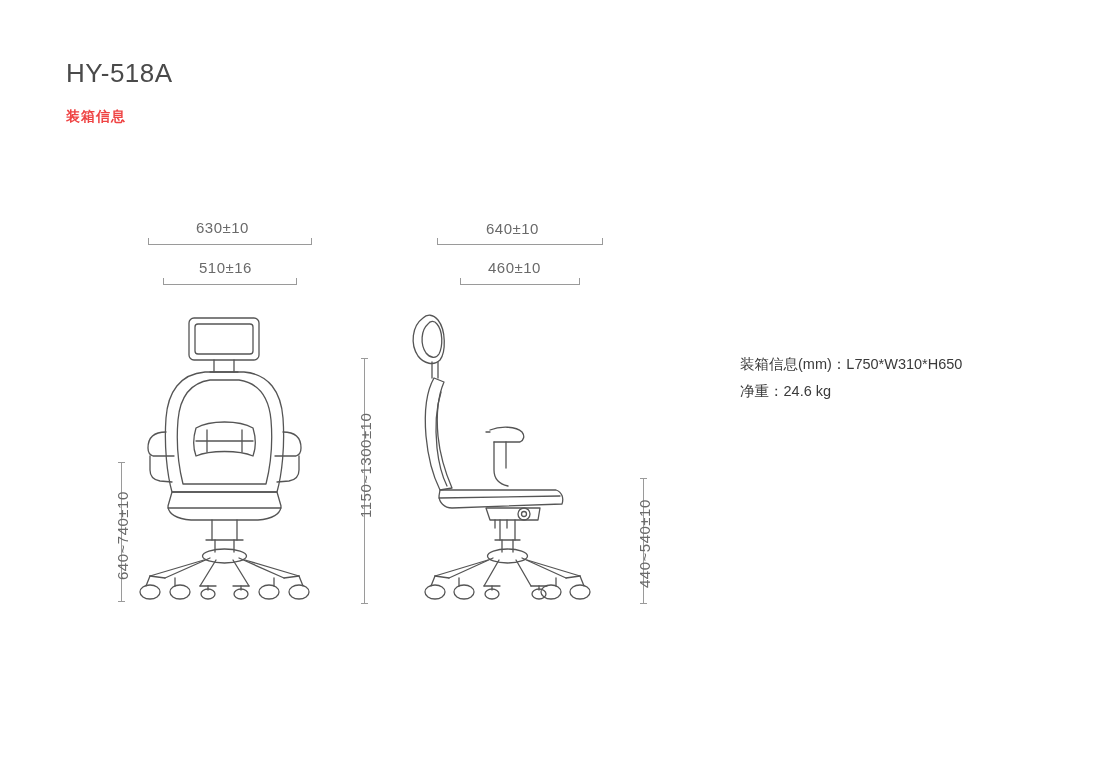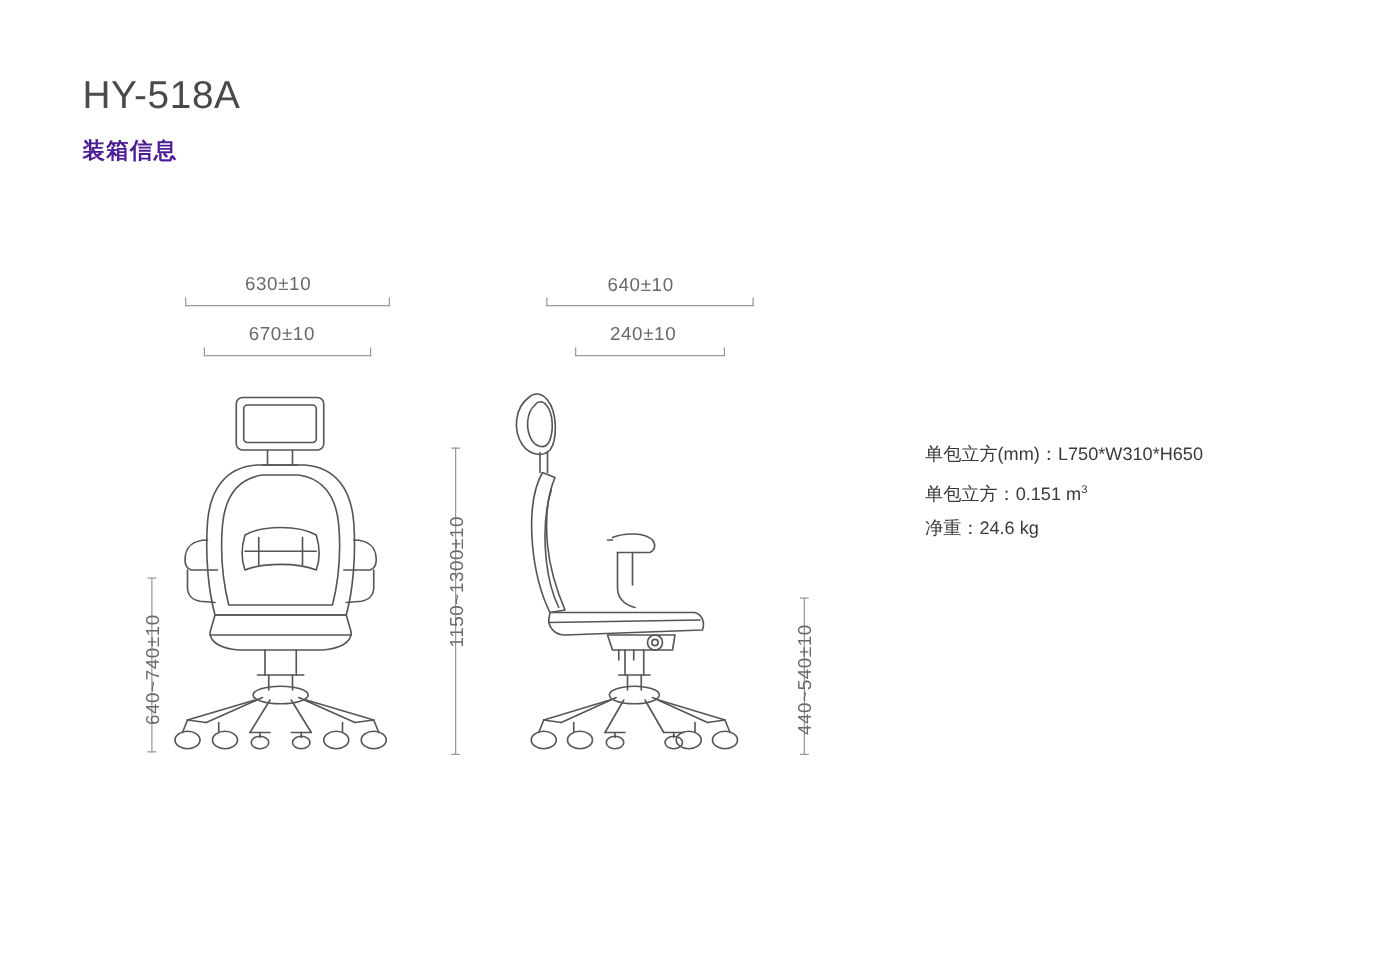--- a/index.html
+++ b/index.html
@@ -16,32 +16,32 @@
     overflow: hidden;
   }
   .page {
     position: absolute;
     inset: 0;
   }
   .title-model {
     position: absolute;
     left: 66px;
     top: 58px;
-    font-size: 31px;
+    font-size: 26px;
     font-weight: 400;
     color: #4a4a4a;
     letter-spacing: 0.5px;
   }
   .title-section {
     position: absolute;
     left: 66px;
     top: 108px;
-    font-size: 18px;
+    font-size: 14px;
     font-weight: 700;
-    color: #4c1d95;
+    color: #ef4444;
     letter-spacing: 1px;
   }
 
   
   .dim-label {
     position: absolute;
     font-size: 15px;
     color: #6a6a6a;
     letter-spacing: 0.5px;
     white-space: nowrap;
@@ -108,41 +108,41 @@
   <div class="title-section">装箱信息</div>
 
   <div class="rule" style="left:148px; top:244px; width:164px;"></div>
   <div class="tick" style="left:148px; top:238px;"></div>
   <div class="tick" style="left:311px; top:238px;"></div>
   <div class="dim-label" style="left:196px; top:219px;text-align:center;">630±10</div>
 
   <div class="rule" style="left:163px; top:284px; width:134px;"></div>
   <div class="tick" style="left:163px; top:278px;"></div>
   <div class="tick" style="left:296px; top:278px;"></div>
-  <div class="dim-label" style="left:199px; top:259px;">670±10</div>
+  <div class="dim-label" style="left:199px; top:259px;">510±16</div>
 
   <div class="rule-v" style="left:121px; top:462px; height:140px;"></div>
   <div class="tick-h" style="left:118px; top:462px;"></div>
   <div class="tick-h" style="left:118px; top:601px;"></div>
   <div class="dim-label vert" style="left:114px; top:580px;">640~740±10</div>
 
   <div class="rule-v" style="left:364px; top:358px; height:246px;"></div>
   <div class="tick-h" style="left:361px; top:358px;"></div>
   <div class="tick-h" style="left:361px; top:603px;"></div>
   <div class="dim-label vert" style="left:357px; top:518px;">1150~1300±10</div>
 
   <div class="rule" style="left:437px; top:244px; width:166px;"></div>
   <div class="tick" style="left:437px; top:238px;"></div>
   <div class="tick" style="left:602px; top:238px;"></div>
   <div class="dim-label" style="left:486px; top:220px;">640±10</div>
 
   <div class="rule" style="left:460px; top:284px; width:120px;"></div>
   <div class="tick" style="left:460px; top:278px;"></div>
   <div class="tick" style="left:579px; top:278px;"></div>
-  <div class="dim-label" style="left:488px; top:259px;">240±10</div>
+  <div class="dim-label" style="left:488px; top:259px;">460±10</div>
 
   <div class="rule-v" style="left:643px; top:478px; height:126px;"></div>
   <div class="tick-h" style="left:640px; top:478px;"></div>
   <div class="tick-h" style="left:640px; top:603px;"></div>
   <div class="dim-label vert" style="left:636px; top:588px;">440~540±10</div>
 
   <svg class="drawing" width="1100" height="777" viewBox="0 0 1100 777">
     <g fill="none" stroke="#555555" stroke-width="1.3" stroke-linejoin="round" stroke-linecap="round">
 
       <g>
@@ -276,23 +276,20 @@
           <ellipse cx="551" cy="592" rx="10" ry="7"></ellipse>
           <path d="M580 576 L584 586"></path>
           <ellipse cx="580" cy="592" rx="10" ry="7"></ellipse>
         </g>
       </g>
     </g>
   </svg>
 
   <div class="spec-block">
     <div class="spec-row">
-      <span>单包立方(mm)：</span><span>L750*W310*H650</span>
-    </div>
-    <div class="spec-row">
-      <span>单包立方：</span><span>0.151 m</span><sup>3</sup>
+      <span>装箱信息(mm)：</span><span>L750*W310*H650</span>
     </div>
     <div class="spec-row">
       <span>净重：</span><span>24.6 kg</span>
     </div>
   </div>
 
 </div>
 
 </body></html>

